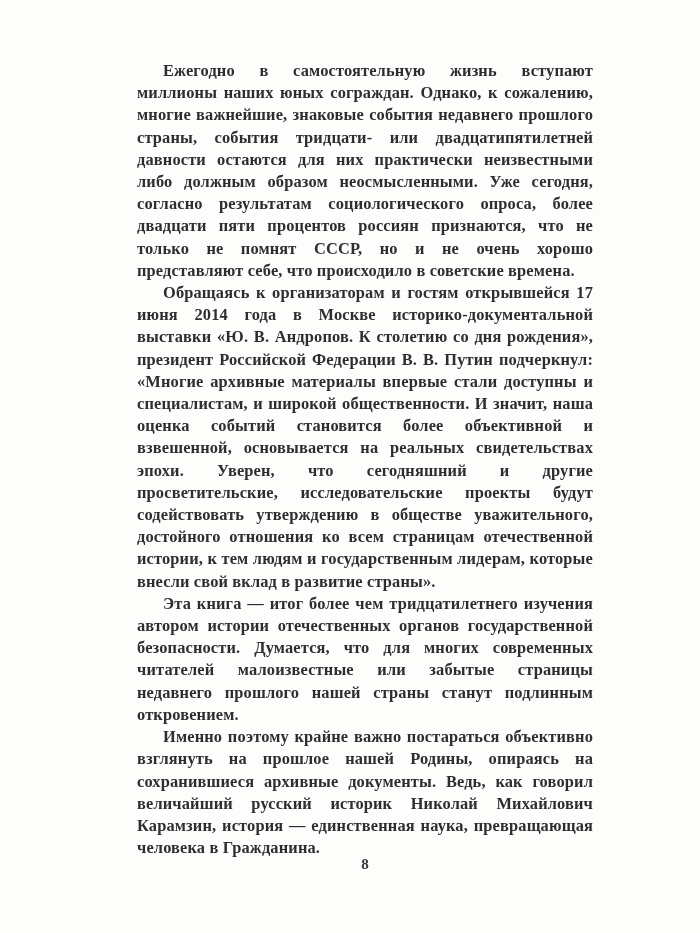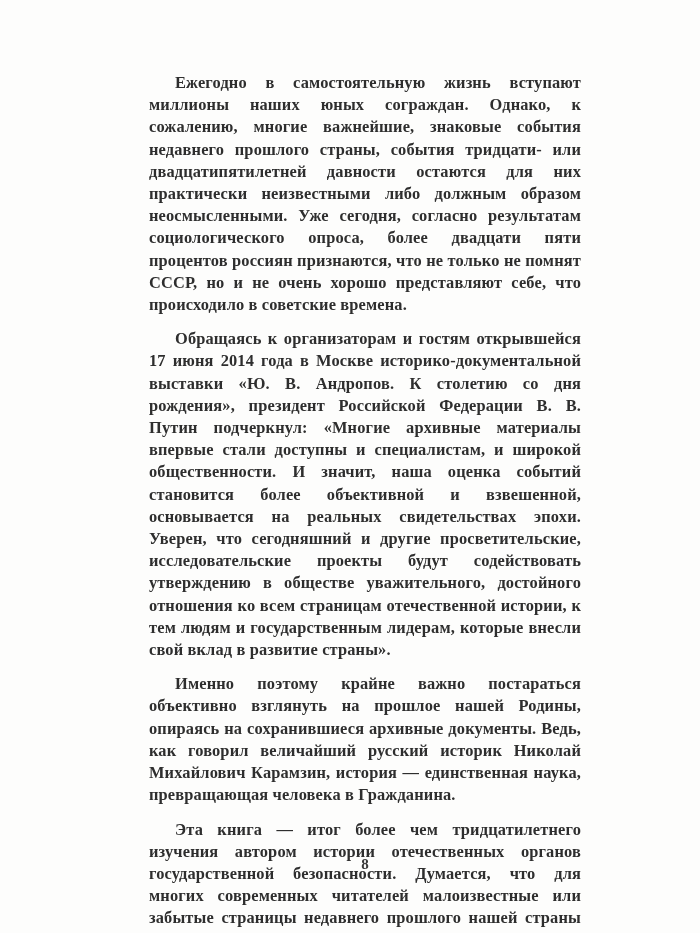--- a/index.html
+++ b/index.html
@@ -21,21 +21,21 @@
   }
   .text-block {
     width: 456px;
     font-size: 16.4px;
     line-height: 22.2px;
     font-weight: 600;
     text-align: justify;
     letter-spacing: 0.15px;
   }
   .text-block p {
-    margin: 12px;
+    margin: 0;
     padding: 0;
     text-indent: 26px;
   }
   .page-number {
     position: absolute;
     top: 856px;
     left: 137px;
     width: 456px;
     text-align: center;
     font-size: 15px;
@@ -43,17 +43,17 @@
     color: #3a3a3a;
   }
 </style>
 </head>
 <body>
 
 <div class="book-page">
   <div class="text-block">
     <p>Ежегодно в самостоятельную жизнь вступают миллионы наших юных сограждан. Однако, к сожалению, многие важнейшие, знаковые события недавнего прошлого страны, события тридцати- или двадцатипятилетней давности остаются для них практически неизвестными либо должным образом неосмысленными. Уже сегодня, согласно результатам социологического опроса, более двадцати пяти процентов россиян признаются, что не только не помнят СССР, но и не очень хорошо представляют себе, что происходило в советские времена.</p>
     <p>Обращаясь к организаторам и гостям открывшейся 17 июня 2014 года в Москве историко-документальной выставки «Ю. В. Андропов. К столетию со дня рождения», президент Российской Федерации В. В. Путин подчеркнул: «Многие архивные материалы впервые стали доступны и специалистам, и широкой общественности. И значит, наша оценка событий становится более объективной и взвешенной, основывается на реальных свидетельствах эпохи. Уверен, что сегодняшний и другие просветительские, исследовательские проекты будут содействовать утверждению в обществе уважительного, достойного отношения ко всем страницам отечественной истории, к тем людям и государственным лидерам, которые внесли свой вклад в развитие страны».</p>
+    <p>Эта книга — итог более чем тридцатилетнего изучения автором истории отечественных органов государственной безопасности. Думается, что для многих современных читателей малоизвестные или забытые страницы недавнего прошлого нашей страны станут подлинным откровением.</p>
     <p>Именно поэтому крайне важно постараться объективно взглянуть на прошлое нашей Родины, опираясь на сохранившиеся архивные документы. Ведь, как говорил величайший русский историк Николай Михайлович Карамзин, история — единственная наука, превращающая человека в Гражданина.</p>
-    <p>Эта книга — итог более чем тридцатилетнего изучения автором истории отечественных органов государственной безопасности. Думается, что для многих современных читателей малоизвестные или забытые страницы недавнего прошлого нашей страны станут подлинным откровением.</p>
   </div>
   <div class="page-number">8</div>
 </div>
 
 </body></html>

